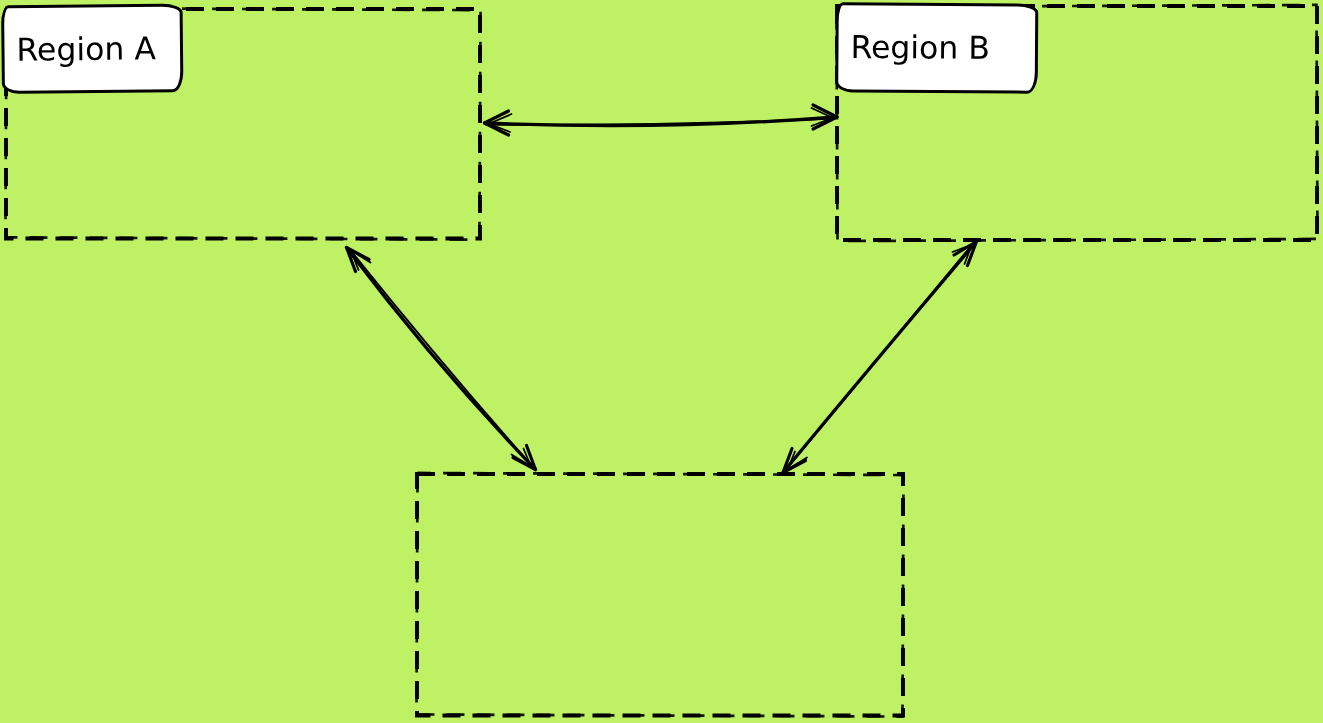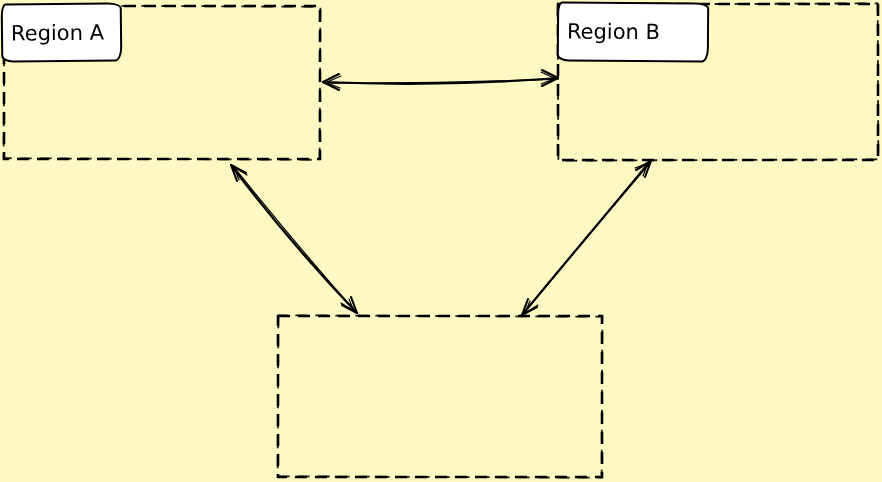--- a/index.html
+++ b/index.html
@@ -4,21 +4,21 @@
 <style>
   html, body {
     margin: 0;
     padding: 0;
     background: #ffffff;
   }
   .canvas {
     position: relative;
     width: 882px;
     height: 482px;
-    background: #fef9c3;
+    background: #bef264;
     font-family: "DejaVu Sans", "Liberation Sans", sans-serif;
     overflow: hidden;
   }
   .canvas svg {
     position: absolute;
     left: 0;
     top: 0;
   }
   .region-label {
     position: absolute;
@@ -29,21 +29,21 @@
     border: 2.5px solid #000000;
     
     border-radius: 5px 14px 7px 12px / 12px 6px 14px 7px;
     padding: 0 8px;
     font-size: 21px;
     color: #000000;
     white-space: nowrap;
     z-index: 3;
   }
   .region-label.a { left: 1px;   top: 3px;   width: 121px; height: 59px; transform: rotate(-0.6deg); }
-  .region-label.b { left: 557px; top: 2px;   width: 152px; height: 60px; transform: rotate(0.4deg); }
+  .region-label.b { left: 557px; top: 2px;   width: 135px; height: 60px; transform: rotate(0.4deg); }
   .region-label.c { left: 281px; top: 318px; width: 119px; height: 63px; transform: rotate(-0.3deg); }
 
   .sketch-stroke { fill: none; stroke: #000000; stroke-linecap: butt; }
   .dash-main { stroke-width: 2.6; stroke-dasharray: 12 8; }
   .dash-echo { stroke-width: 1.8; stroke-dasharray: 12 8; stroke-dashoffset: 3; opacity: 0.9; }
   .arrow-line  { stroke-width: 2.2; stroke-linecap: round; }
   .arrow-echo  { stroke-width: 1.3; stroke-linecap: round; }
   .arrow-head  { stroke-width: 2.1; stroke-linejoin: round; stroke-linecap: round; }
   .arrow-head-echo { stroke-width: 1.2; stroke-linejoin: round; stroke-linecap: round; }
 </style>

